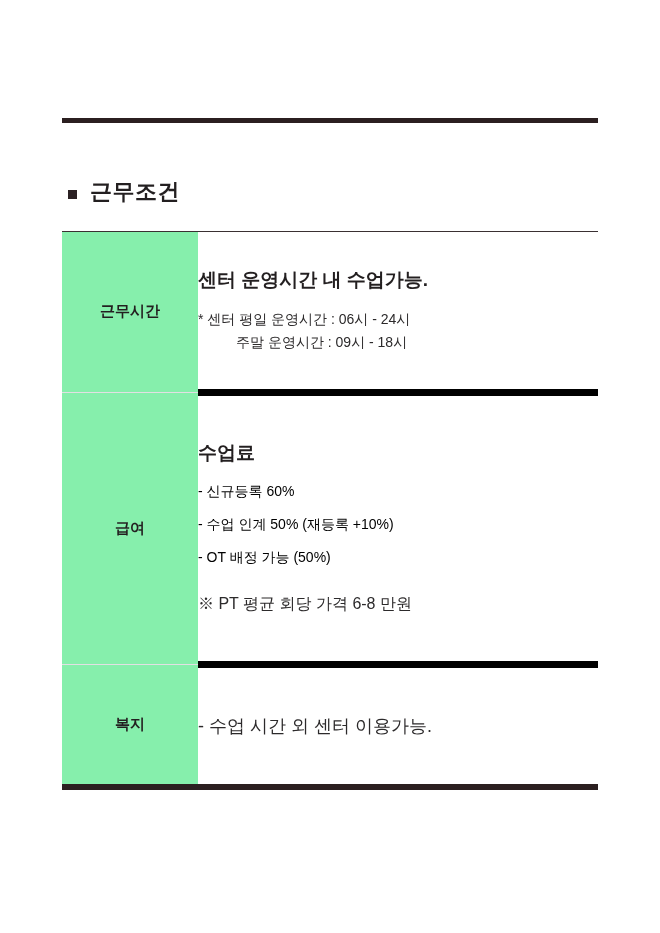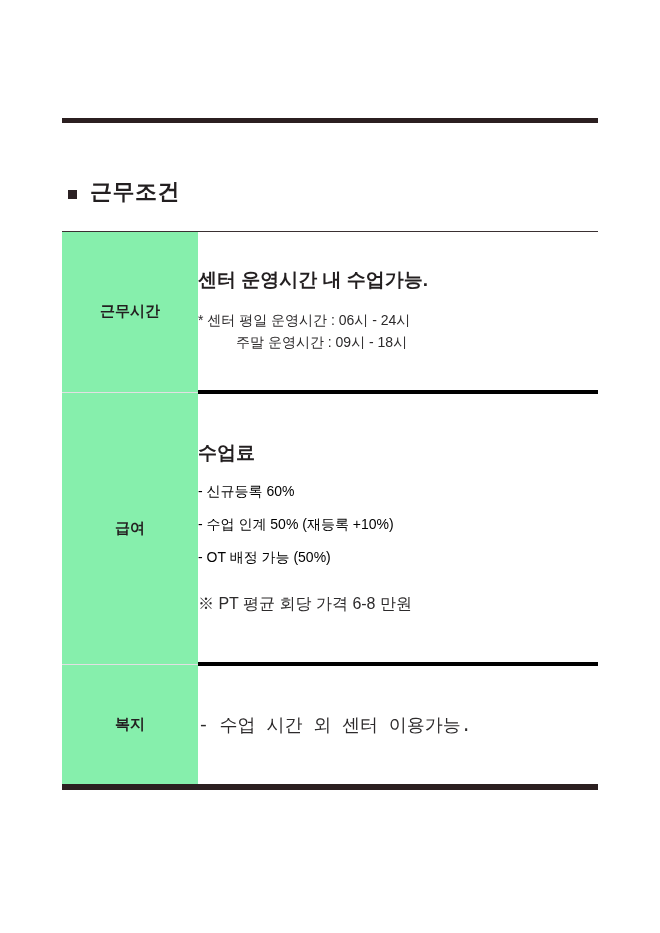--- a/index.html
+++ b/index.html
@@ -120,29 +120,29 @@
     background: #86efac;
     text-align: center;
     font-size: 15px;
     font-weight: bold;
     color: #231f20;
     border-bottom: 1px solid #e2e0e3;
   }
   td.value-cell {
     background: #ffffff;
     padding-left: 30px;
-    border-bottom: 4px solid #000000;
+    border-bottom: 7px solid #000000;
   }
   tr.row-last td {
     border-bottom: none;
   }
 
   .row-h1 { height: 160px; }
   .row-h2 { height: 272px; }
-  .row-h3 { height: 120px; font-family: Liberation Mono, monospace; }
+  .row-h3 { height: 120px; }
 
   .val-heading {
     font-size: 19px;
     font-weight: bold;
     color: #231f20;
     margin: 0 0 16px 0;
     line-height: 1.3;
   }
   .val-line {
     font-size: 14px;

